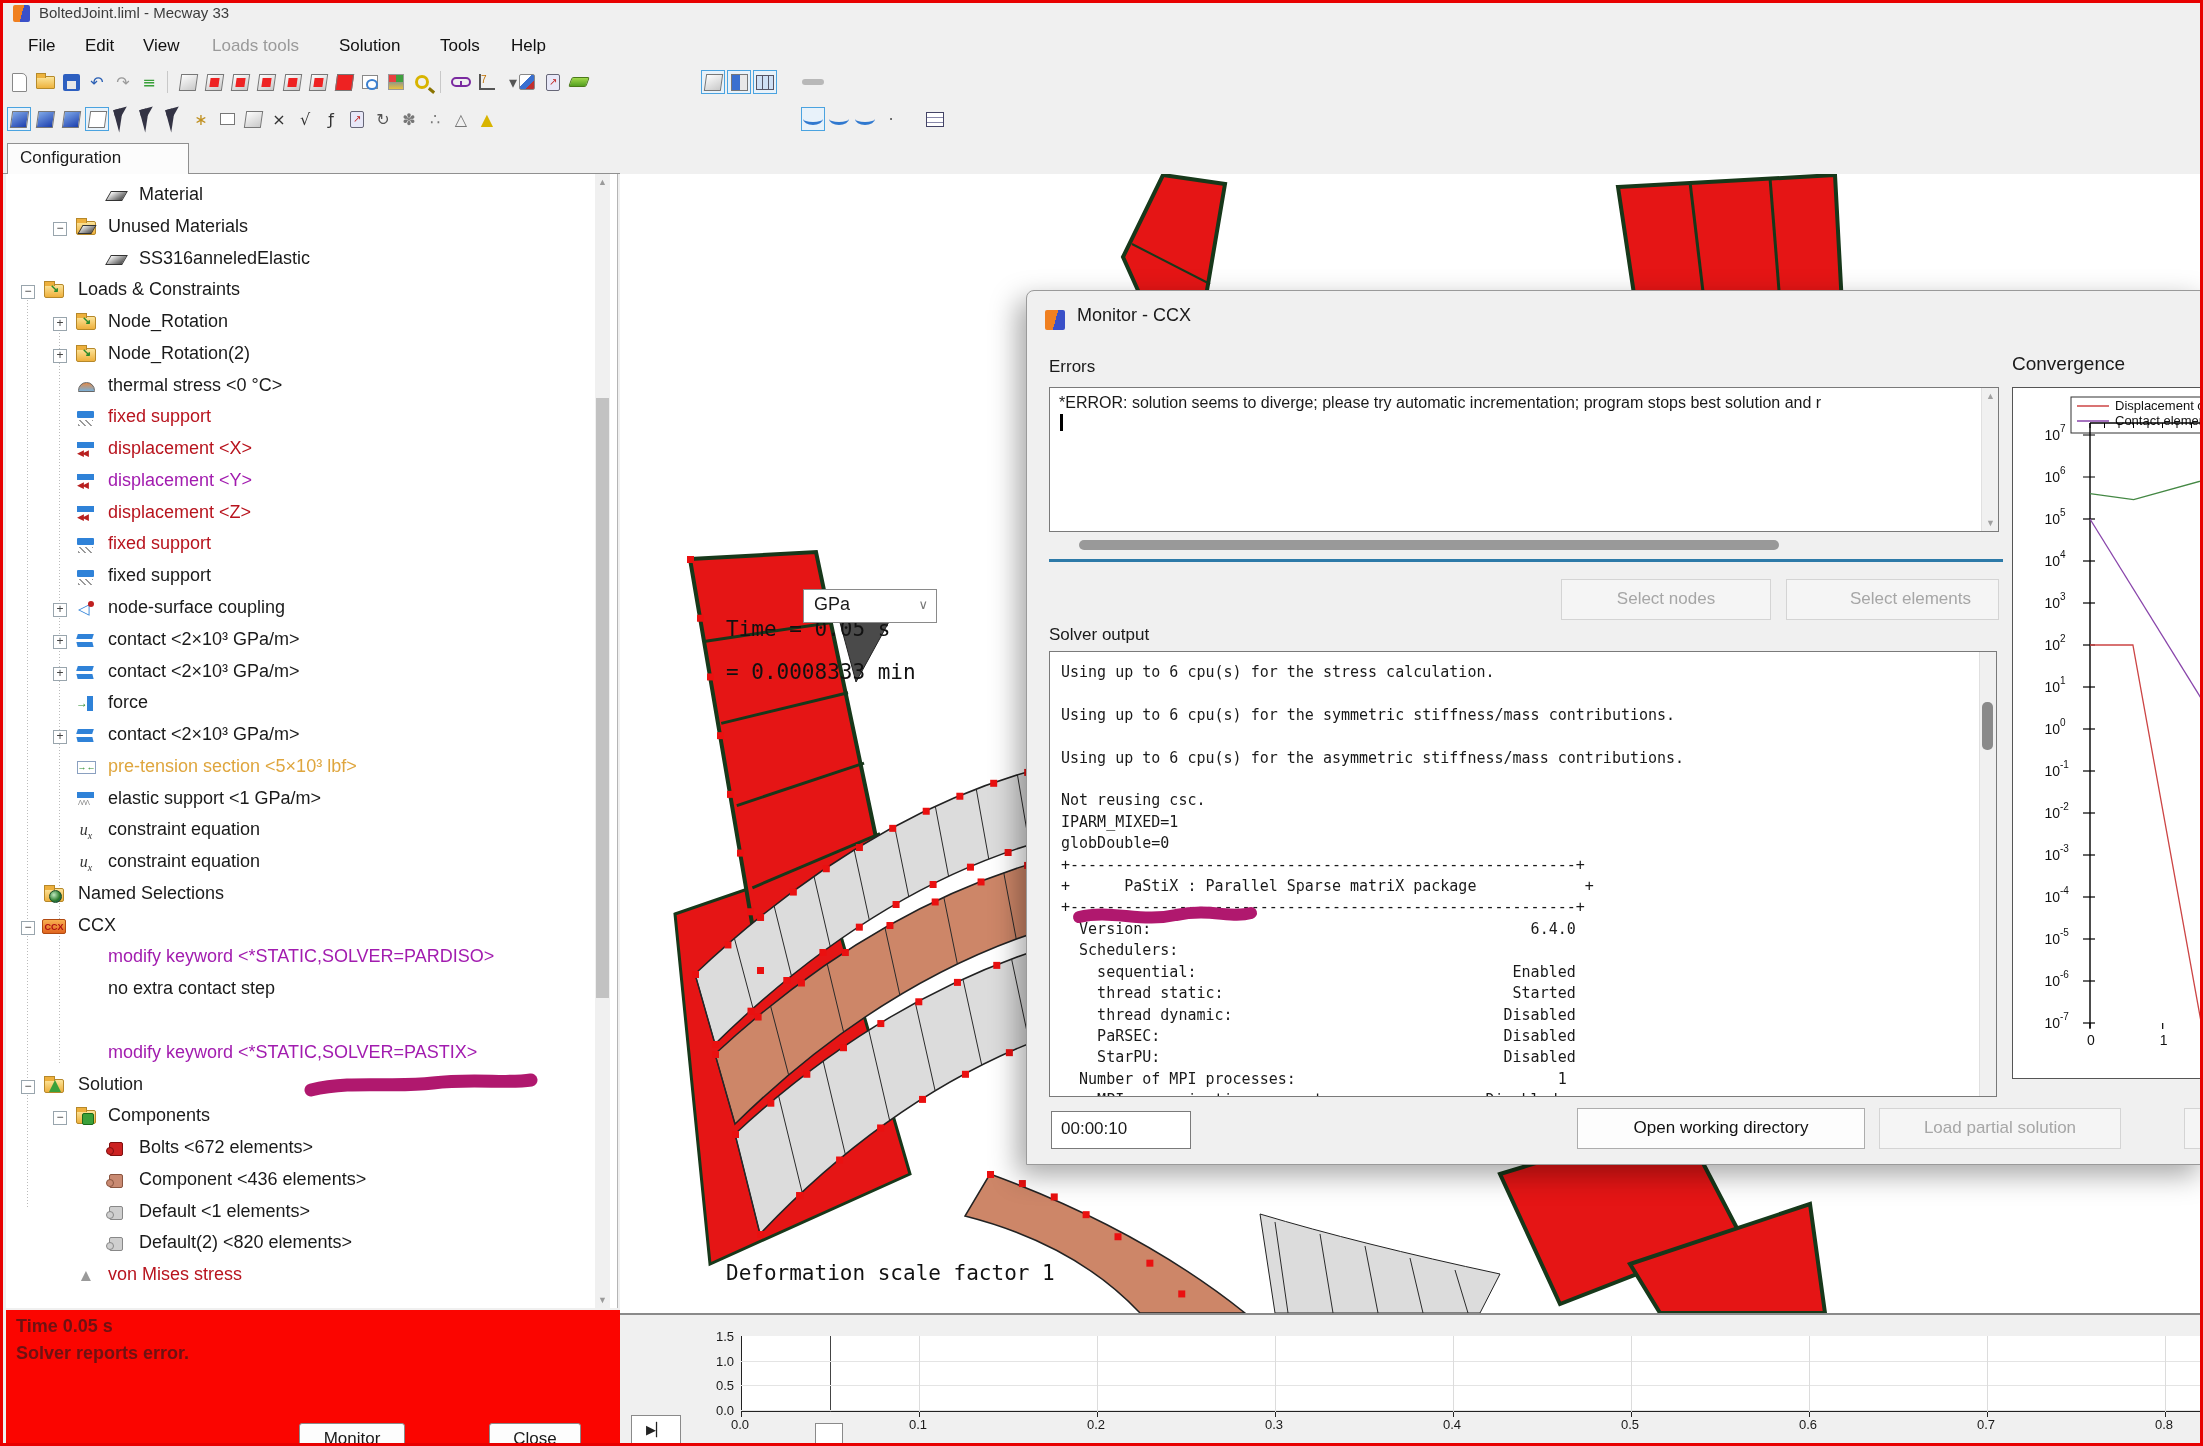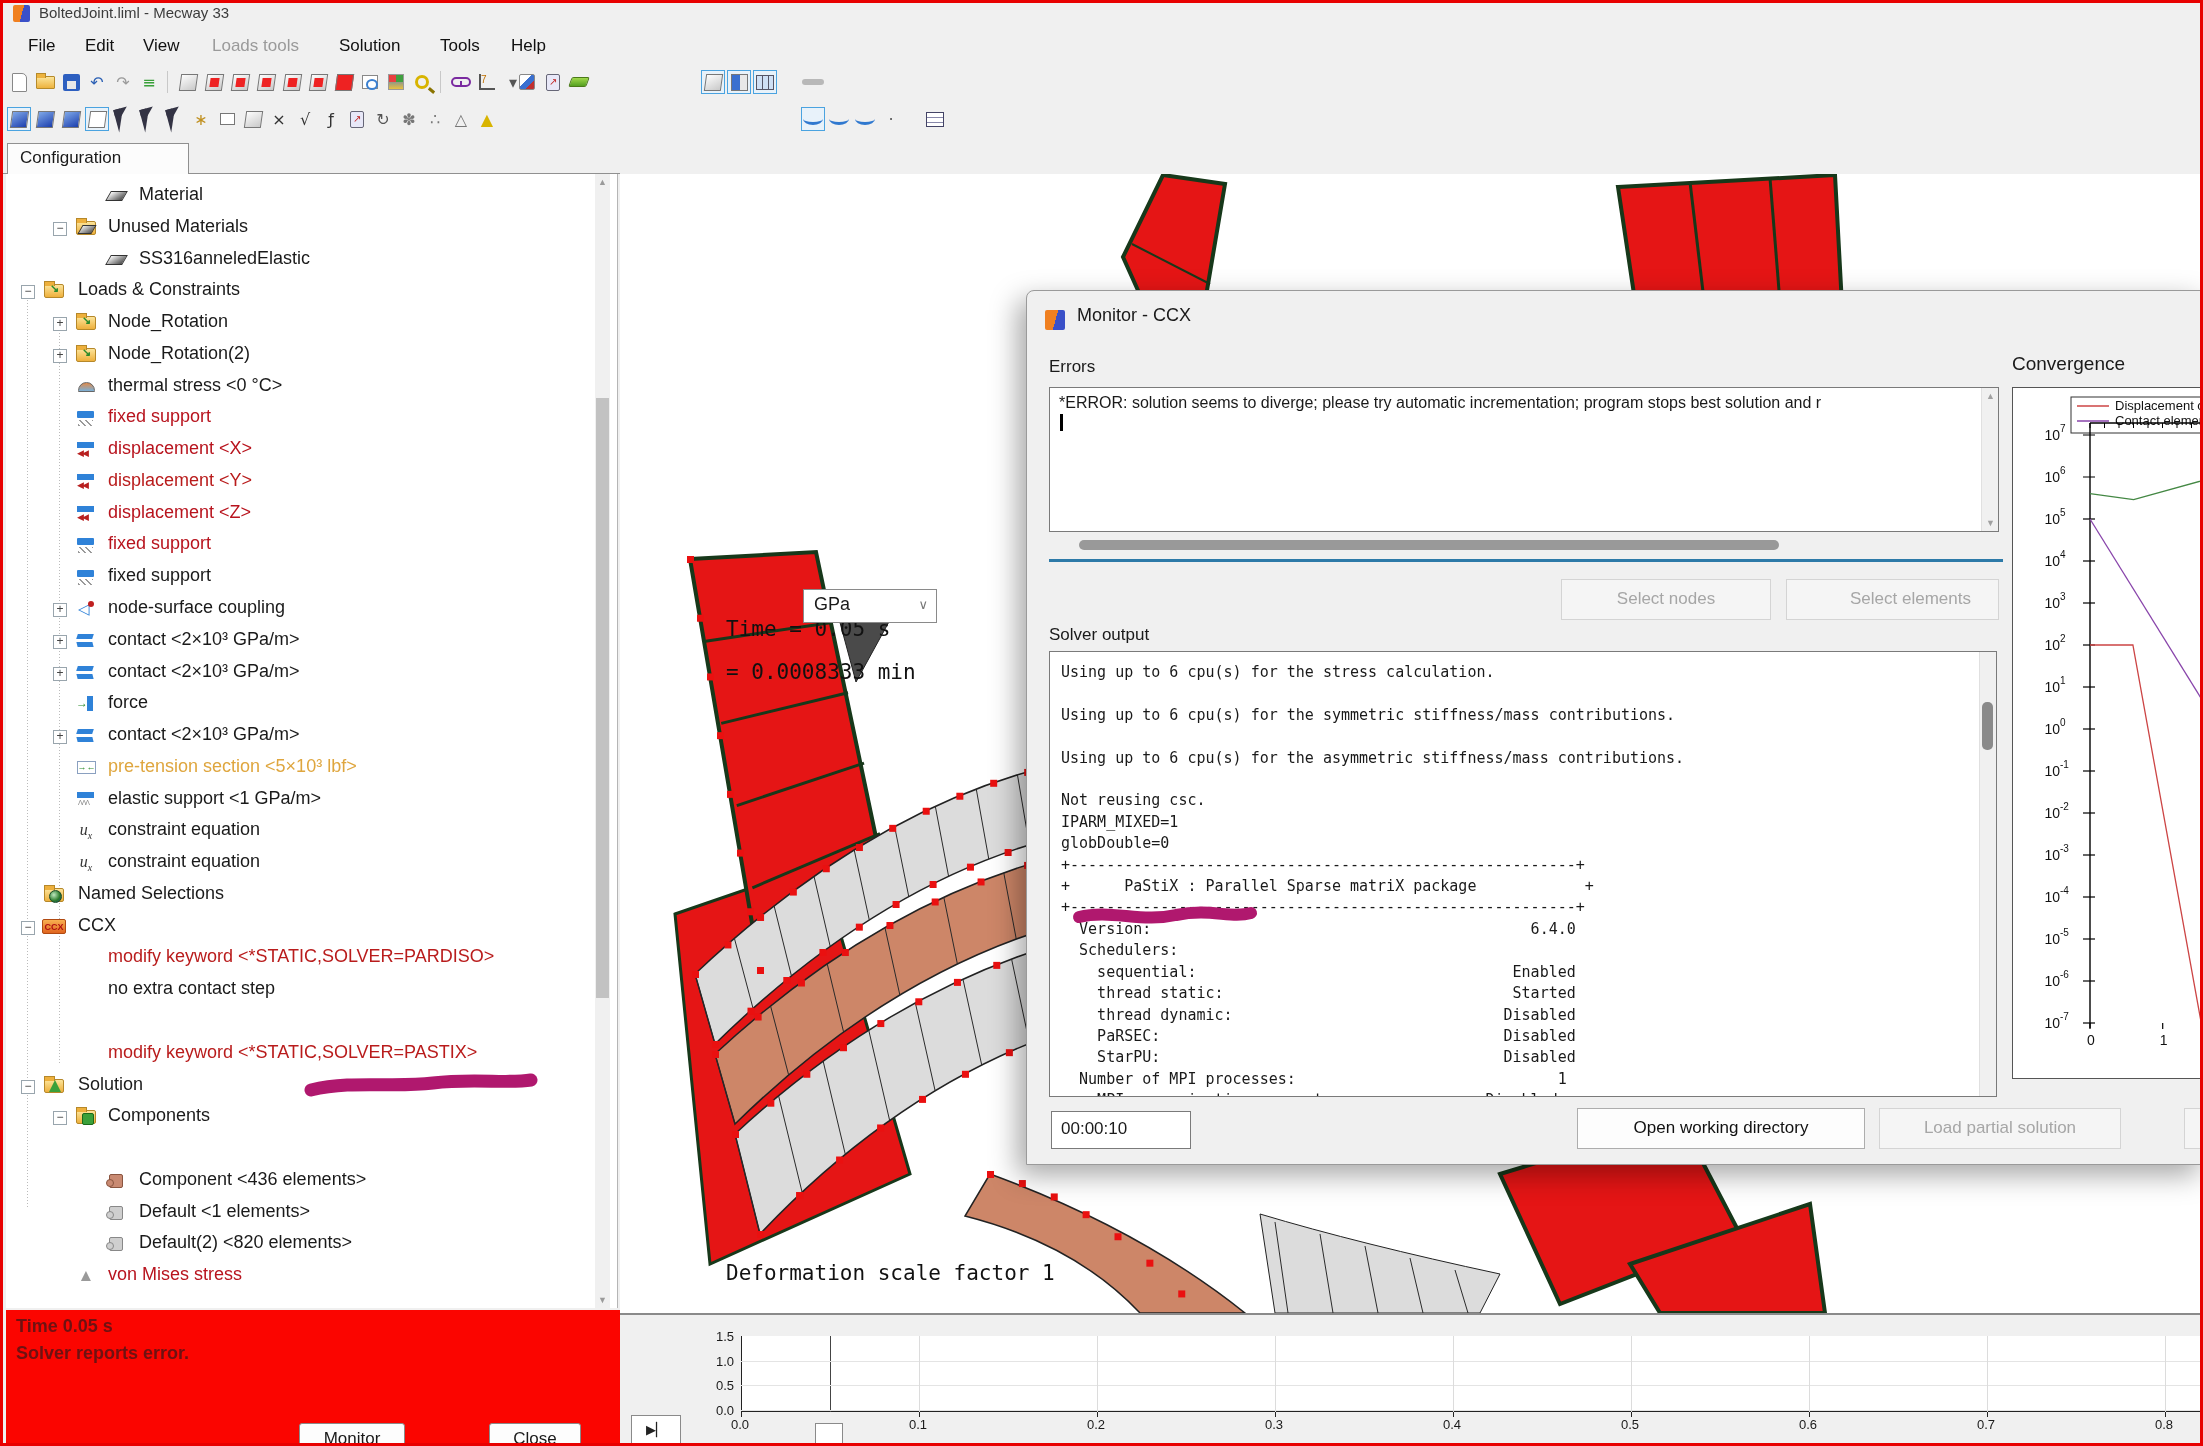--- a/index.html
+++ b/index.html
@@ -59,21 +59,21 @@
   .g-pointer { width:0;height:0;border-left:7px solid #334;border-right:7px solid transparent;border-bottom:16px solid transparent;border-top:7px solid #334; transform:rotate(-15deg);}
   .tb-char { font-family:"DejaVu Sans",sans-serif; }
   
   #config-tab { position:absolute; left:4px; top:140px; width:182px; height:31px; background:#fcfcfc;
     border:1px solid #909090; border-bottom:none; font-size:17px; padding:4px 0 0 12px; z-index:3;}
   #tab-strip-line { position:absolute; left:0; top:170px; width:617px; height:1px; background:#909090; }
   #tree-panel { position:absolute; left:3px; top:171px; width:612px; height:1134px; background:#fff;
      border-right:1px solid #b5b5b5; overflow:hidden; z-index:2;}
   .tree-row { position:absolute; height:30px; white-space:nowrap; }
   .tree-label { position:absolute; top:2px; font-size:18px; }
-  .c-black{color:#1a1a1a}.c-red{color:#b8141e}.c-gray{color:#b91c1c}.c-orange{color:#dfa63e}
+  .c-black{color:#1a1a1a}.c-red{color:#b8141e}.c-gray{color:#a21caf}.c-orange{color:#dfa63e}
   .expander { position:absolute; top:8px; width:14px; height:14px; background:#fff; border:1px solid #99a5ad;
      font-size:12px; line-height:11px; text-align:center; color:#444; }
   .ticon { position:absolute; top:3px; width:24px; height:22px; display:flex; align-items:center; justify-content:center; }
   .dot-v { position:absolute; width:1px; background-image:linear-gradient(#bbb 1px, transparent 1px); background-size:1px 3px; }
   
   .ti-material { width:17px;height:10px;background:linear-gradient(135deg,#fdfdfd,#4a4a4a);border:1px solid #333;transform:skewX(-30deg);}
   .ti-folder { width:20px;height:14px;background:linear-gradient(#fce49a,#eeb03c);border:1px solid #b6882a;border-radius:2px;position:relative;}
   .ti-folder::before{content:"";position:absolute;left:-1px;top:-4px;width:9px;height:4px;background:#eeb03c;border:1px solid #b6882a;border-bottom:none;}
   .ti-folder.fl-loads::after{content:"↘";position:absolute;left:5px;top:-3px;font-size:11px;color:#2a8a2a;font-weight:bold;}
   .ti-folder.fl-mat::after{content:"";position:absolute;left:3px;top:3px;width:12px;height:7px;background:linear-gradient(135deg,#eee,#555);transform:skewX(-30deg);border:1px solid #333;}
@@ -490,20 +490,26 @@
           <span class="ti-folder fl-sol"></span>
         </span>
         <span class="tree-label c-black" style="left: 72px;">Solution</span>
       </div>
       <div class="tree-row" style="top: 929.33px; left: 0px; width: 590px;">
         <div class="expander" style="left: 47px;">−</div>
         <span class="ticon" style="left: 68px;">
           <span class="ti-folder fl-puz"></span>
         </span>
         <span class="tree-label c-black" style="left: 102px;">Components</span>
+      </div>
+      <div class="tree-row" style="top: 961.1px; left: 0px; width: 590px;">
+        <span class="ticon" style="left: 98px;">
+          <span class="ti-puzzle pz-red"></span>
+        </span>
+        <span class="tree-label c-black" style="left: 133px;">Bolts &lt;672 elements&gt;</span>
       </div>
       <div class="tree-row" style="top: 992.87px; left: 0px; width: 590px;">
         <span class="ticon" style="left: 98px;">
           <span class="ti-puzzle pz-salmon"></span>
         </span>
         <span class="tree-label c-black" style="left: 133px;">Component &lt;436 elements&gt;</span>
       </div>
       <div class="tree-row" style="top: 1024.64px; left: 0px; width: 590px;">
         <span class="ticon" style="left: 98px;">
           <span class="ti-puzzle pz-gray"></span>

